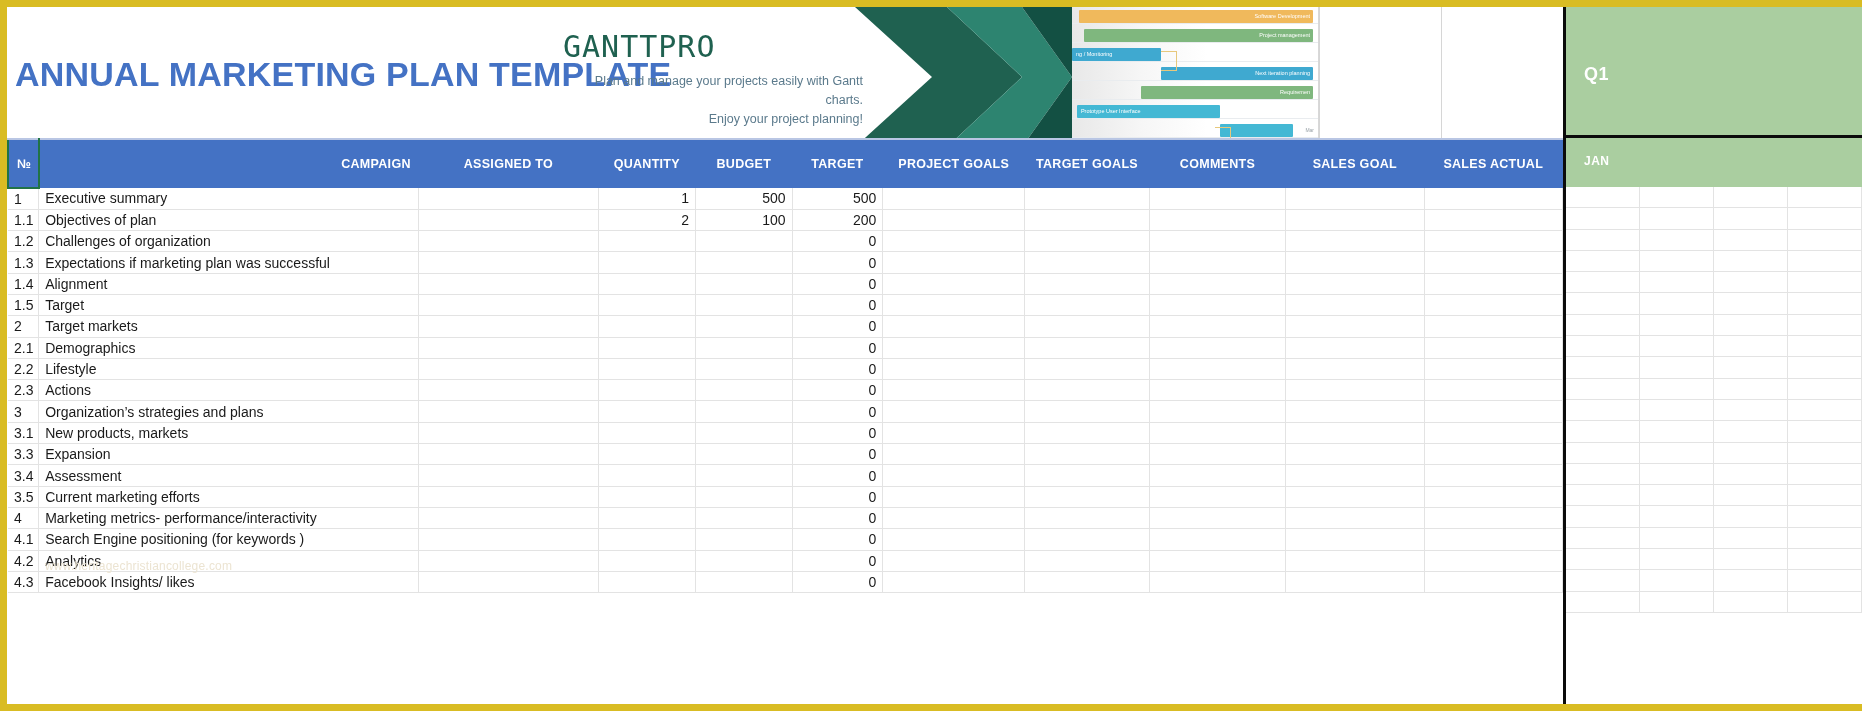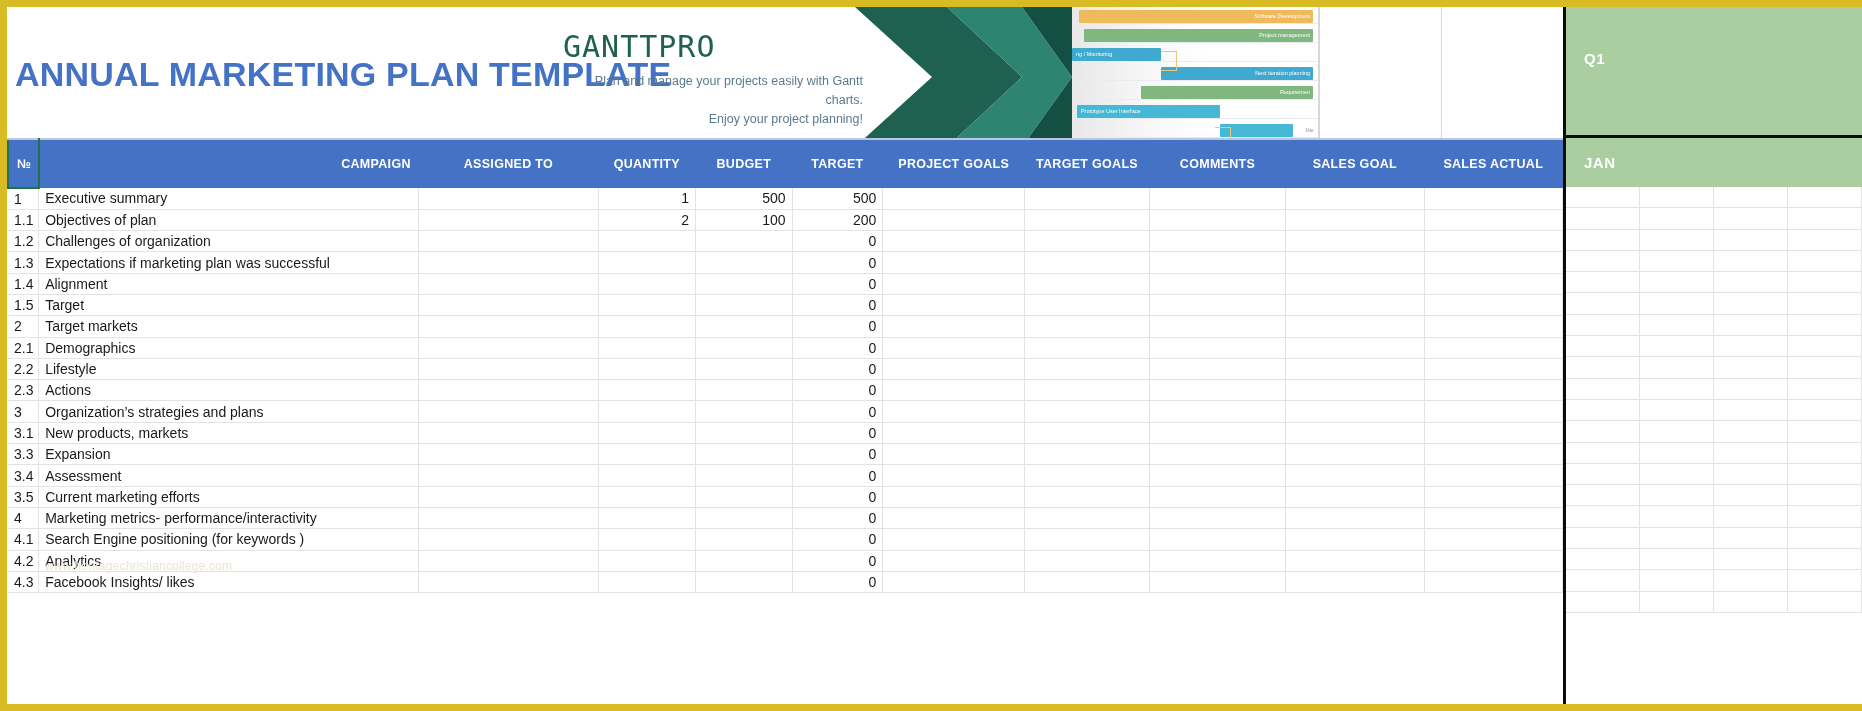--- a/index.html
+++ b/index.html
@@ -105,34 +105,34 @@
   #q1-block {
     position: absolute;
     left: 1556px; top: 0;
     width: 299px; height: 131px;
     background: #aaceA0;
     border-left: 3px solid #0b0b0b;
     border-bottom: 3px solid #0b0b0b;
     color: #ffffff;
   }
   #q1-label {
-    position: absolute; left: 18px; top: 43px;
-    font-size: 15px; font-weight: bold; letter-spacing: .5px;
+    position: absolute; left: 18px; top: 57px;
+    font-size: 18px; font-weight: bold; letter-spacing: .5px;
     color: #ffffff;
   }
   #jan-block {
     position: absolute;
     left: 1556px; top: 131px;
     width: 299px; height: 49px;
     background: #aaceA0;
     border-left: 3px solid #0b0b0b;
   }
   #jan-label {
     position: absolute; left: 18px; top: 16px;
-    font-size: 15px; font-weight: bold; letter-spacing: .5px;
+    font-size: 12px; font-weight: bold; letter-spacing: .5px;
     color: #ffffff;
   }
   
   #sheet {
     position: absolute;
     left: 0; top: 131px;
     width: 1556px;
   }
   table#grid {
     border-collapse: collapse;

